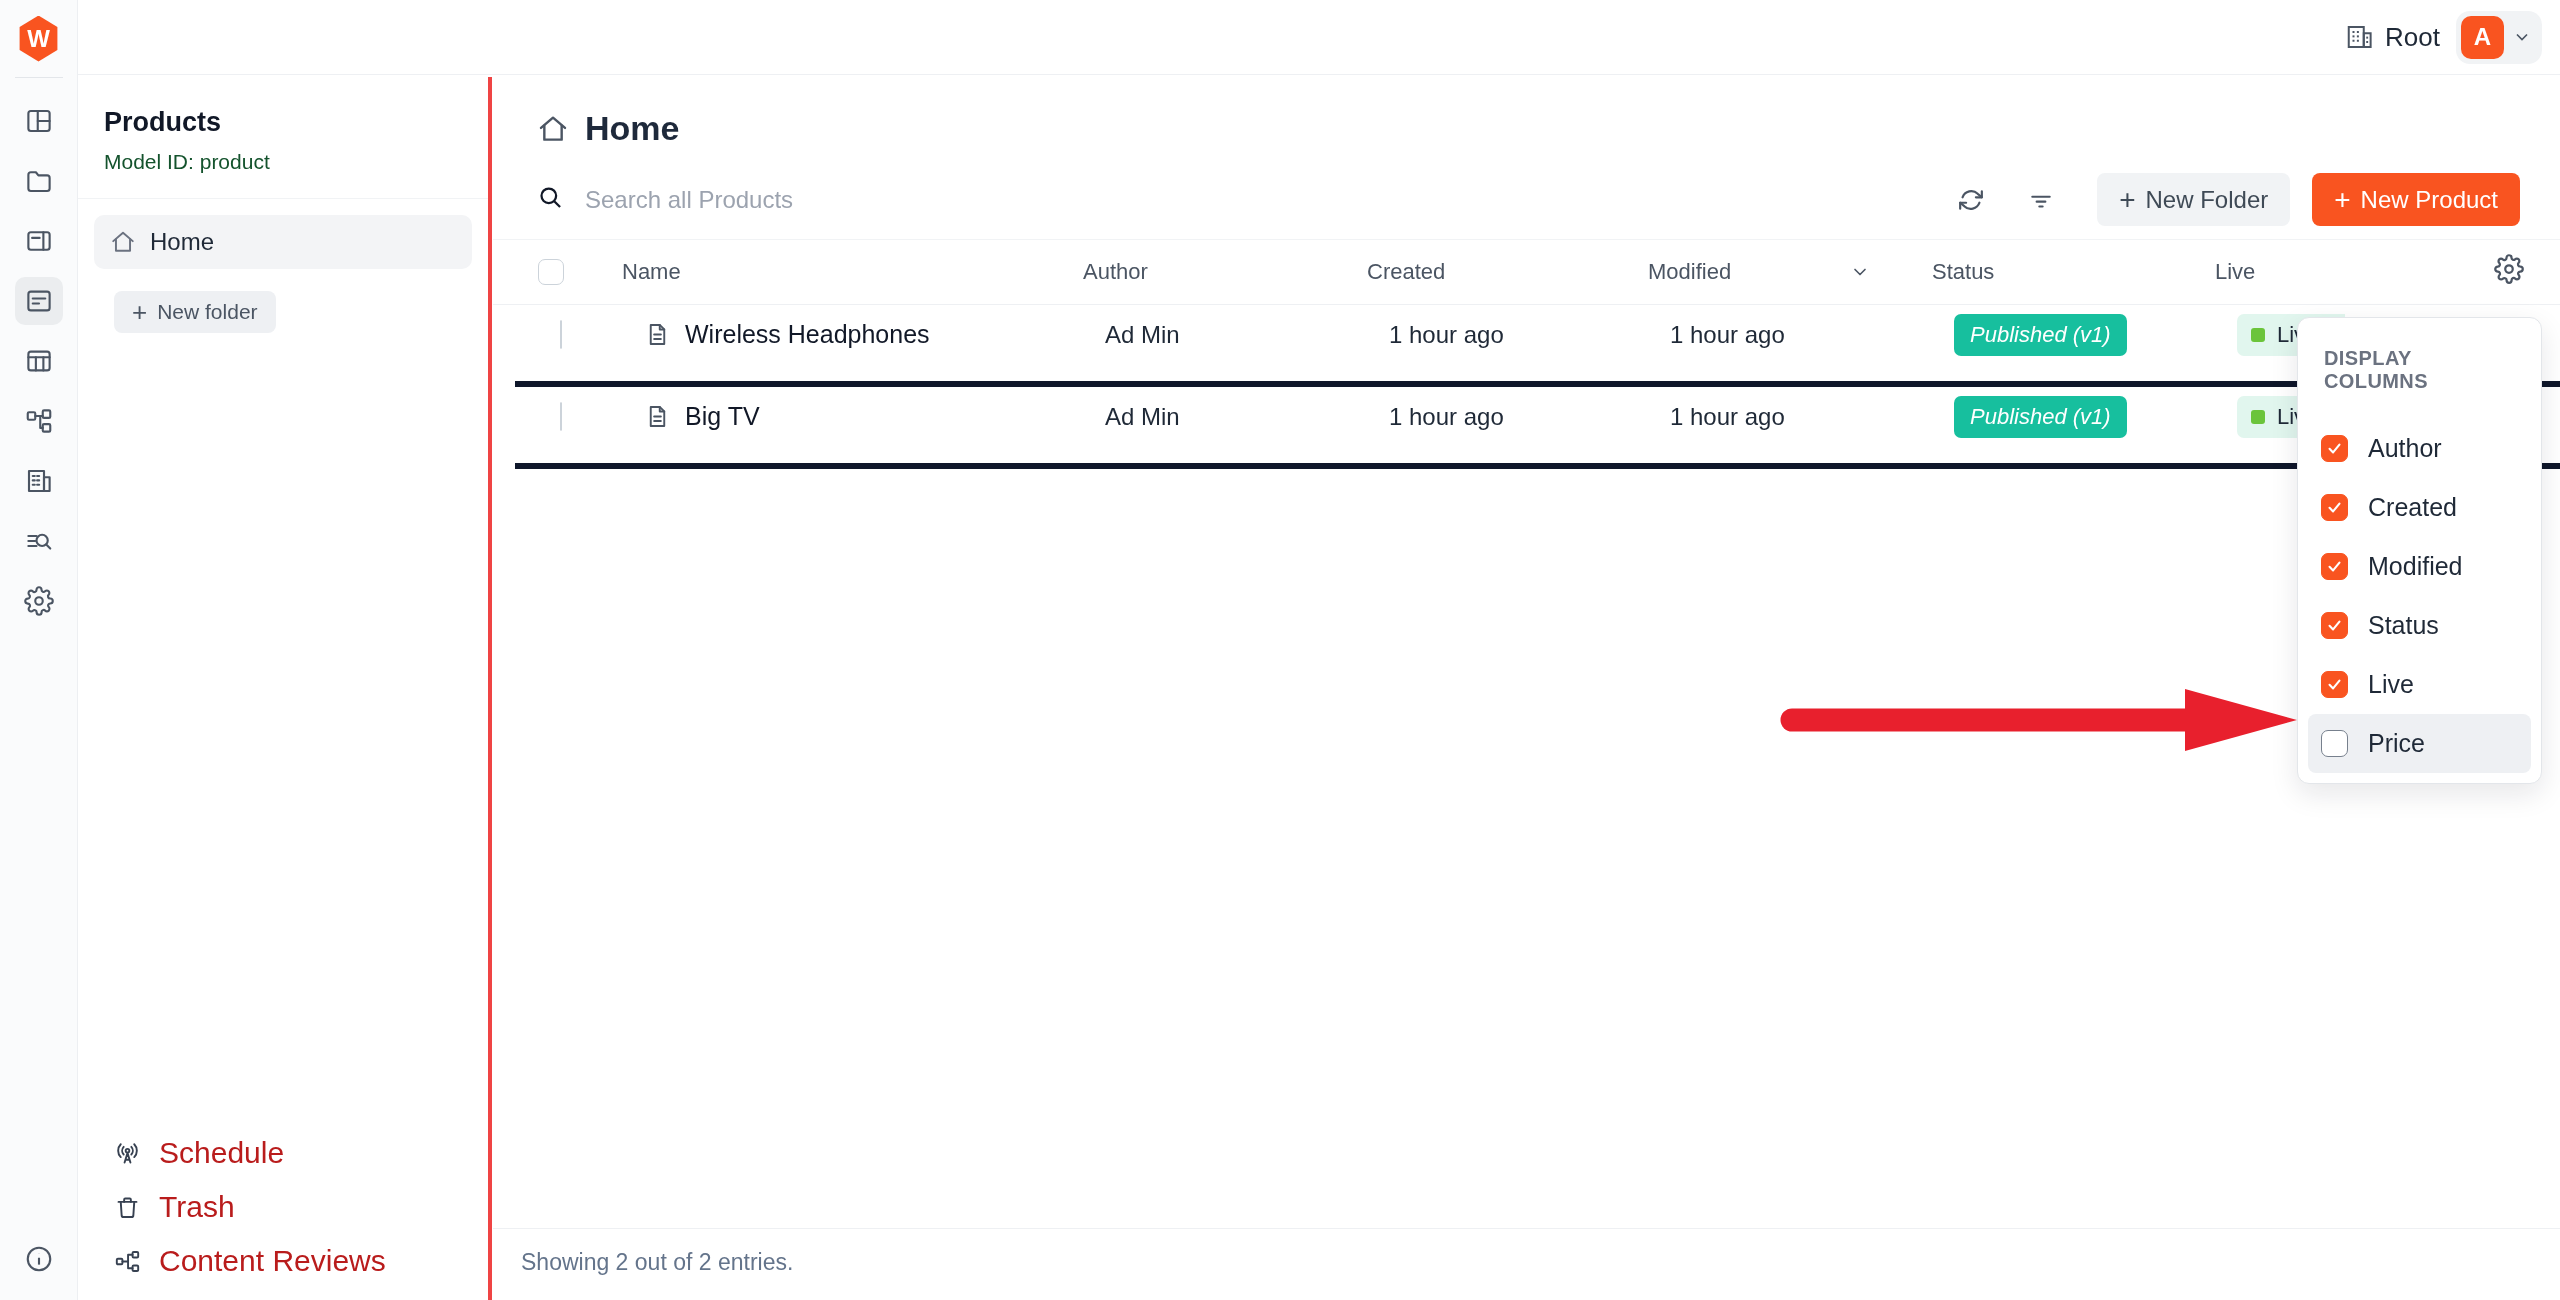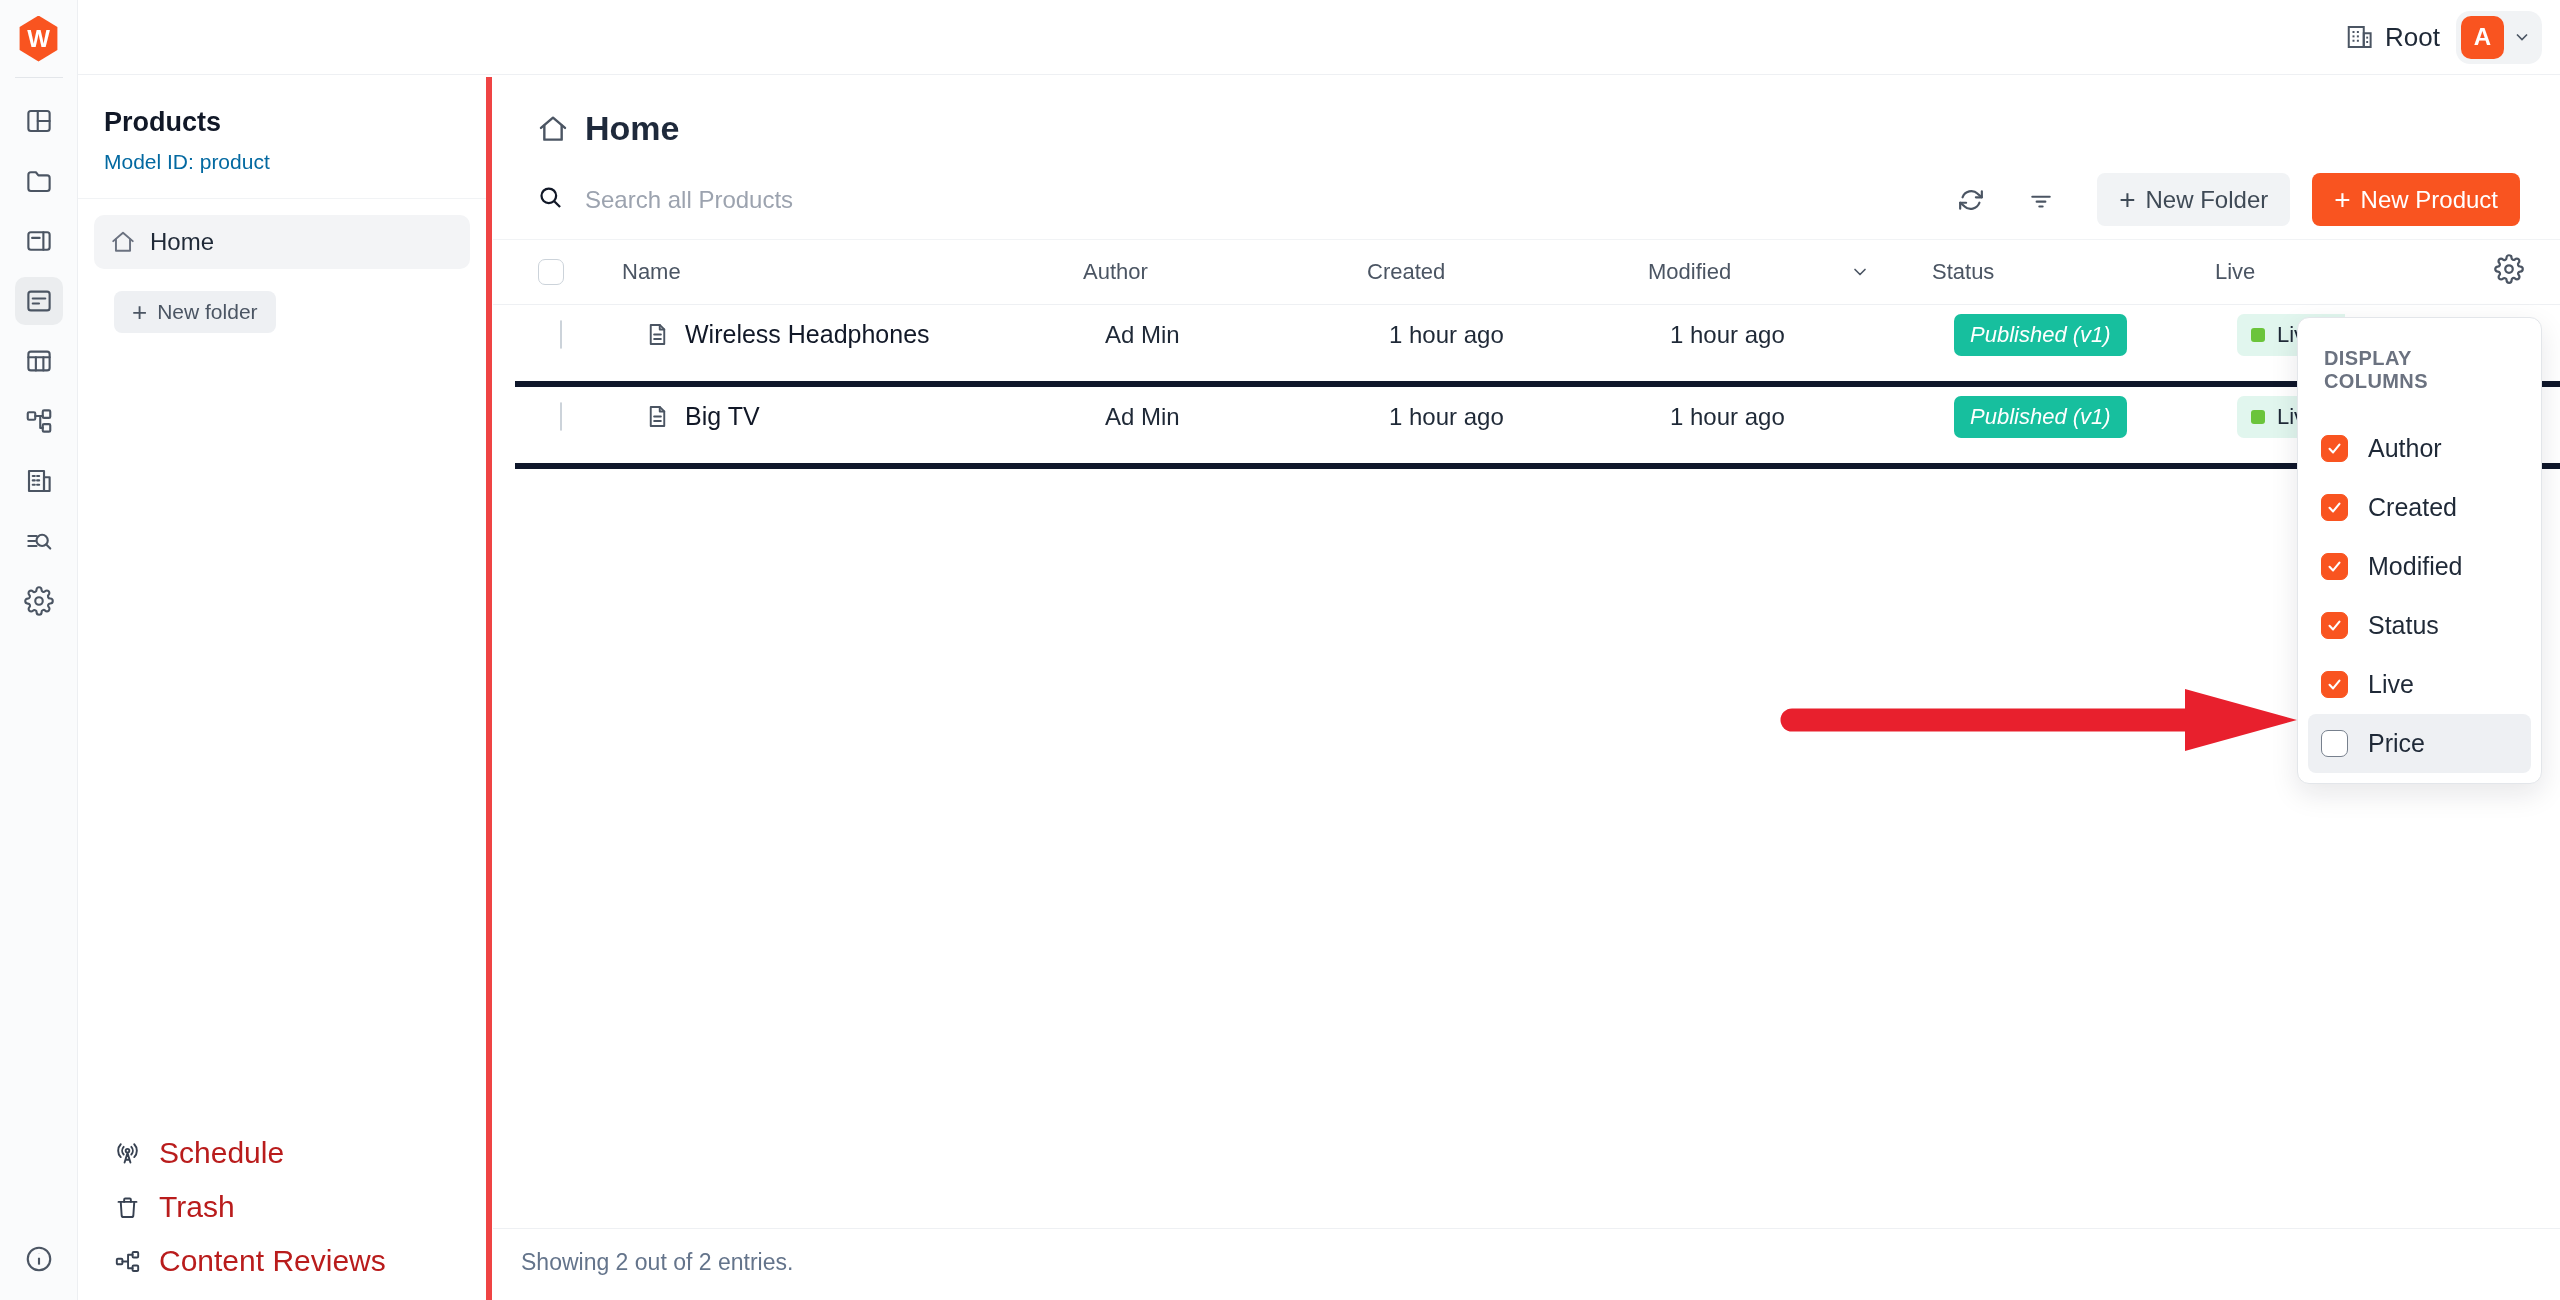--- a/index.html
+++ b/index.html
@@ -27,24 +27,24 @@
             display:flex; align-items:center; justify-content:flex-end; padding-right:18px; gap:16px; z-index:4; }
   .tenant { display:flex; align-items:center; gap:10px; }
   .tenant svg { width:30px; height:30px; stroke:#4b5563; fill:none; stroke-width:1.6; }
   .tenant-label { font-size:26px; color:#1f2937; }
   .account-pill { display:flex; align-items:center; gap:8px; background:#f1f3f5; border-radius:14px; padding:5px 10px 5px 5px; cursor:pointer; }
   .avatar { width:43px; height:43px; border-radius:10px; background:#f95420; color:#fff; font-weight:bold;
             font-size:24px; display:flex; align-items:center; justify-content:center; }
   .account-pill svg { width:20px; height:20px; stroke:#4b5563; fill:none; stroke-width:2; }
 
   
-  .sidebar { position:absolute; left:78px; top:77px; width:414px; bottom:0; background:#fff; border-right:6px solid #ef4444; z-index:3; }
+  .sidebar { position:absolute; left:78px; top:77px; width:414px; bottom:0; background:#fff; border-right:4px solid #ef4444; z-index:3; }
   .sidebar-head { padding:30px 26px 24px; border-bottom:1px solid #f1f3f5; }
   .sidebar-title { font-size:27px; font-weight:bold; color:#111827; }
-  .sidebar-subtitle { font-size:21px; color:#0369a1; margin-top:12px; }
+  .sidebar-subtitle { font-size:21px; color:#14532d; margin-top:12px; }
   .nav-item { margin:16px 16px 0; height:54px; background:#f3f4f6; border-radius:10px; display:flex; align-items:center;
               padding:0 16px; gap:14px; cursor:pointer; }
   .nav-item svg { width:26px; height:26px; stroke:#6b7280; fill:none; stroke-width:1.8; stroke-linecap:round; stroke-linejoin:round; }
   .nav-item-label { font-size:24px; color:#1f2937; }
   .new-folder-btn { margin:22px 0 0 36px; display:inline-flex; align-items:center; gap:10px; background:#eef0f3;
                     border:none; border-radius:8px; height:42px; padding:0 18px; font-size:21px; color:#4b5563; cursor:pointer;
                     font-family:inherit; }
   .new-folder-btn .plus { font-size:26px; line-height:1; color:#4b5563; }
   .sidebar-bottom { position:absolute; left:36px; bottom:22px; display:flex; flex-direction:column; gap:20px; }
   .side-link { display:flex; align-items:center; gap:18px; cursor:pointer; }

